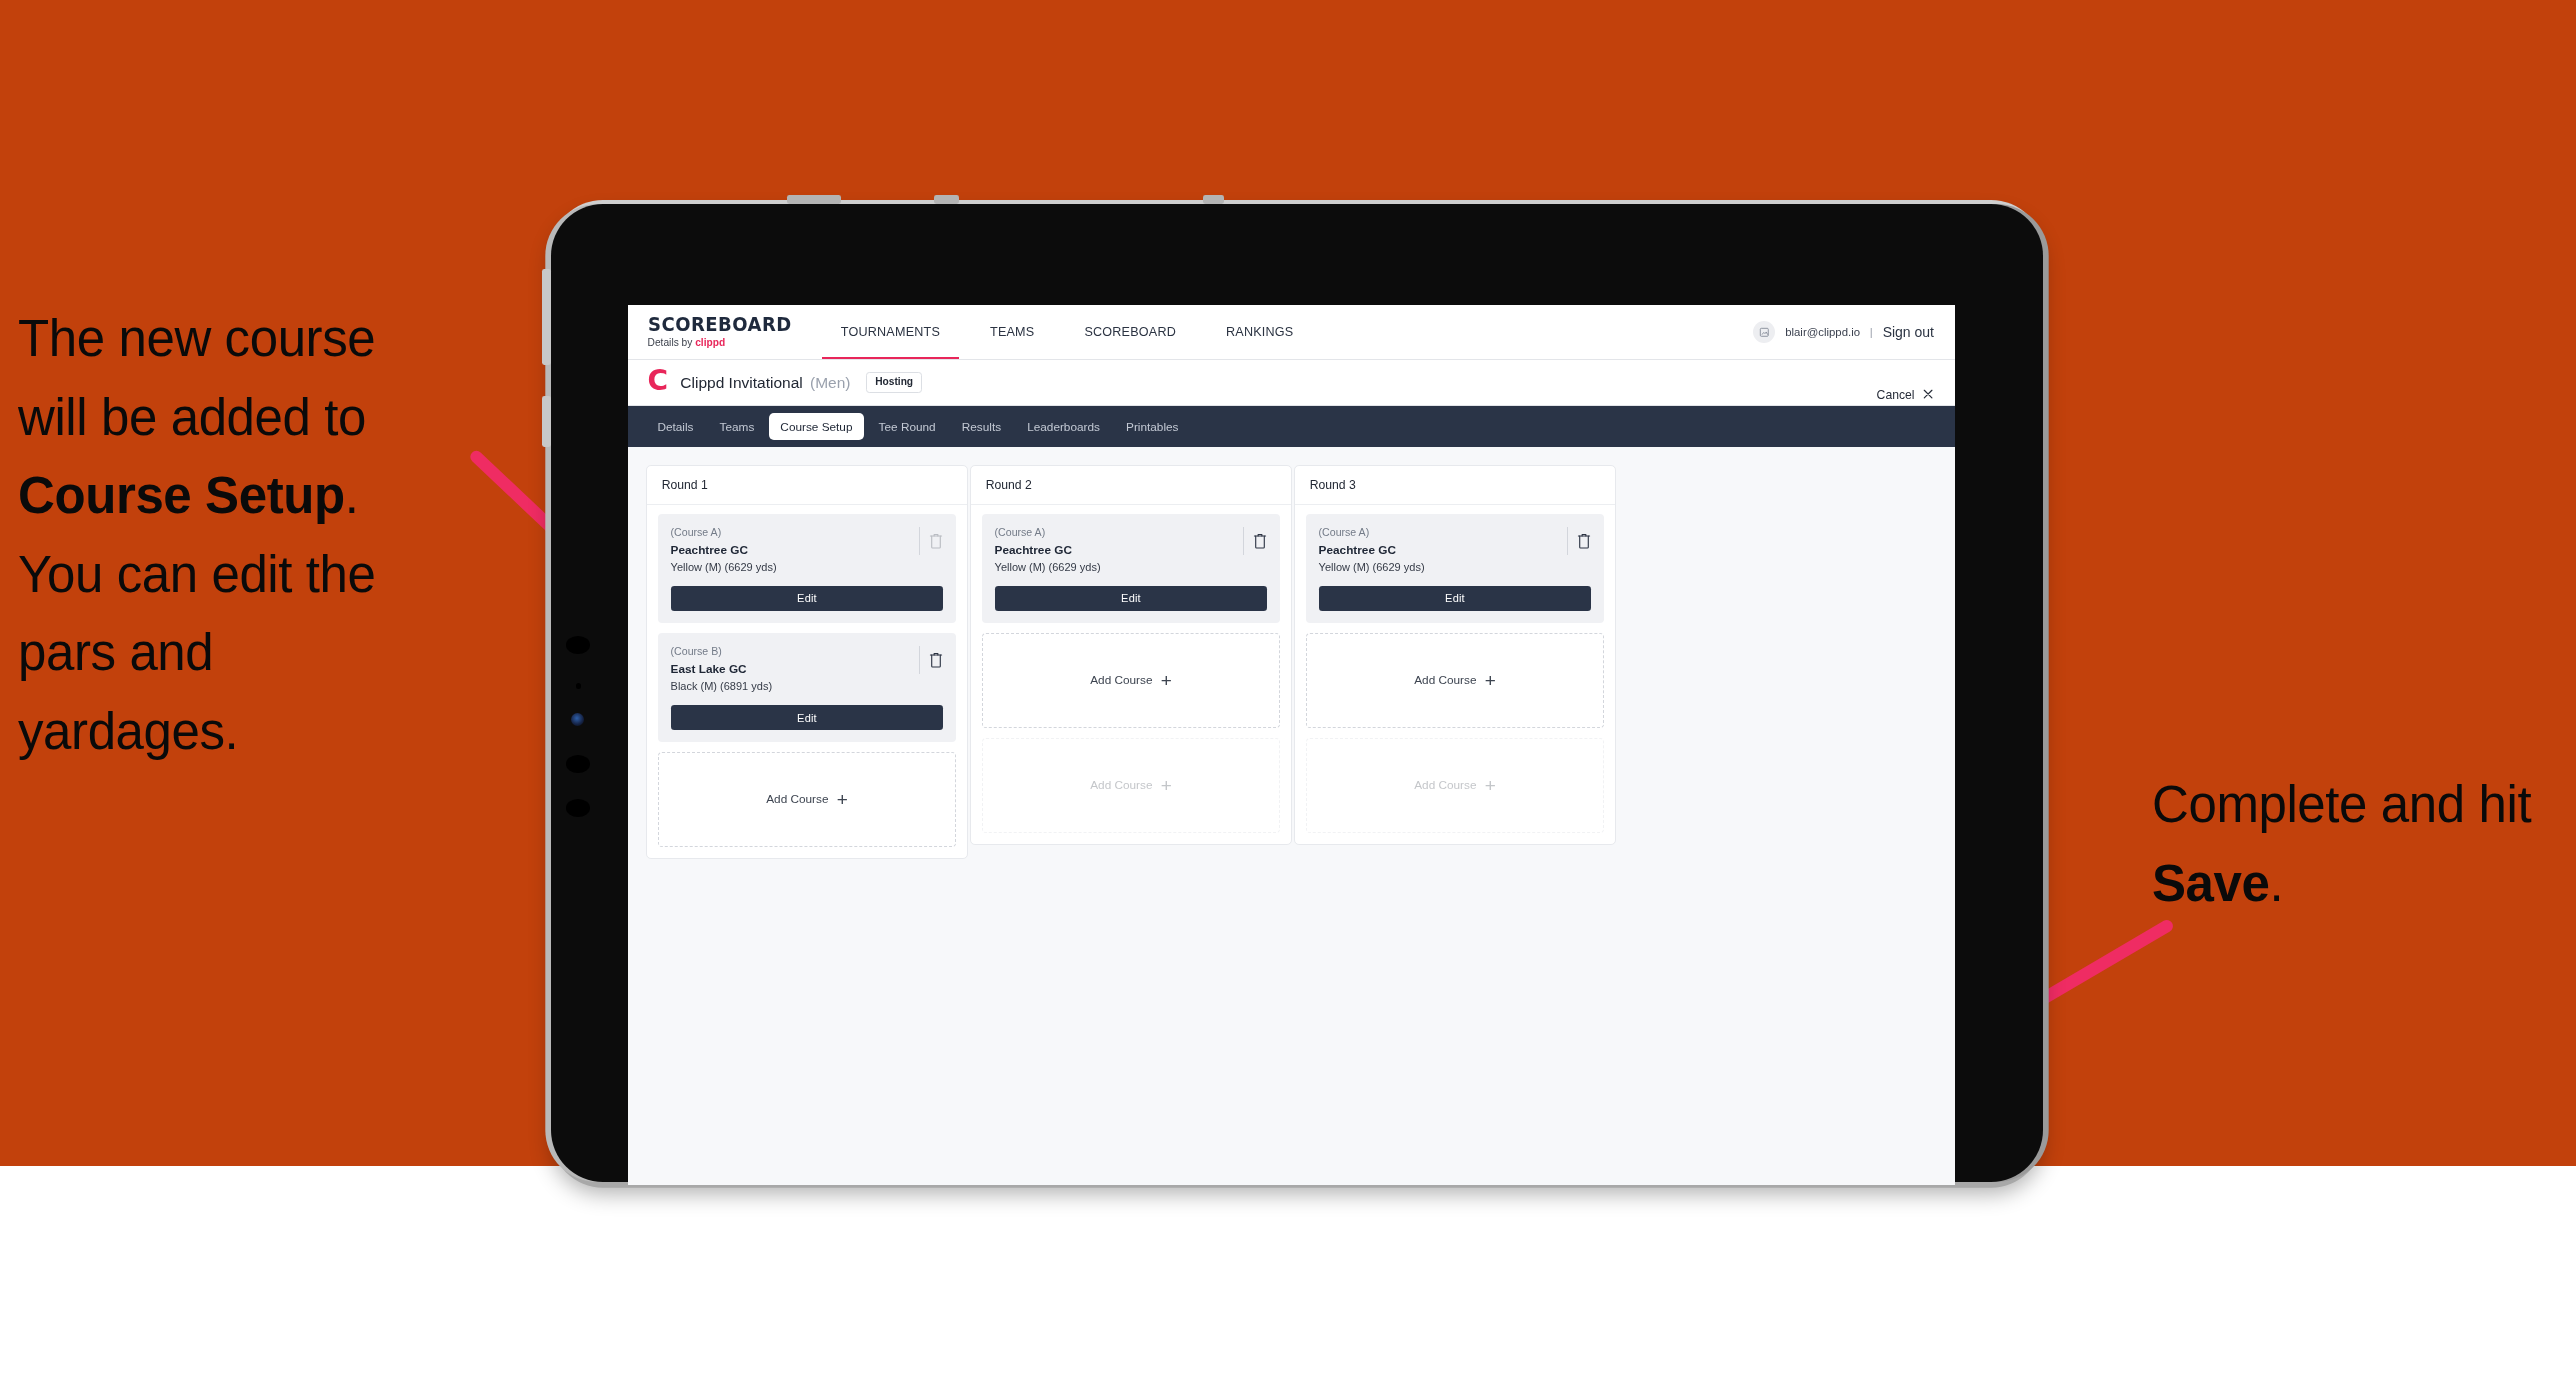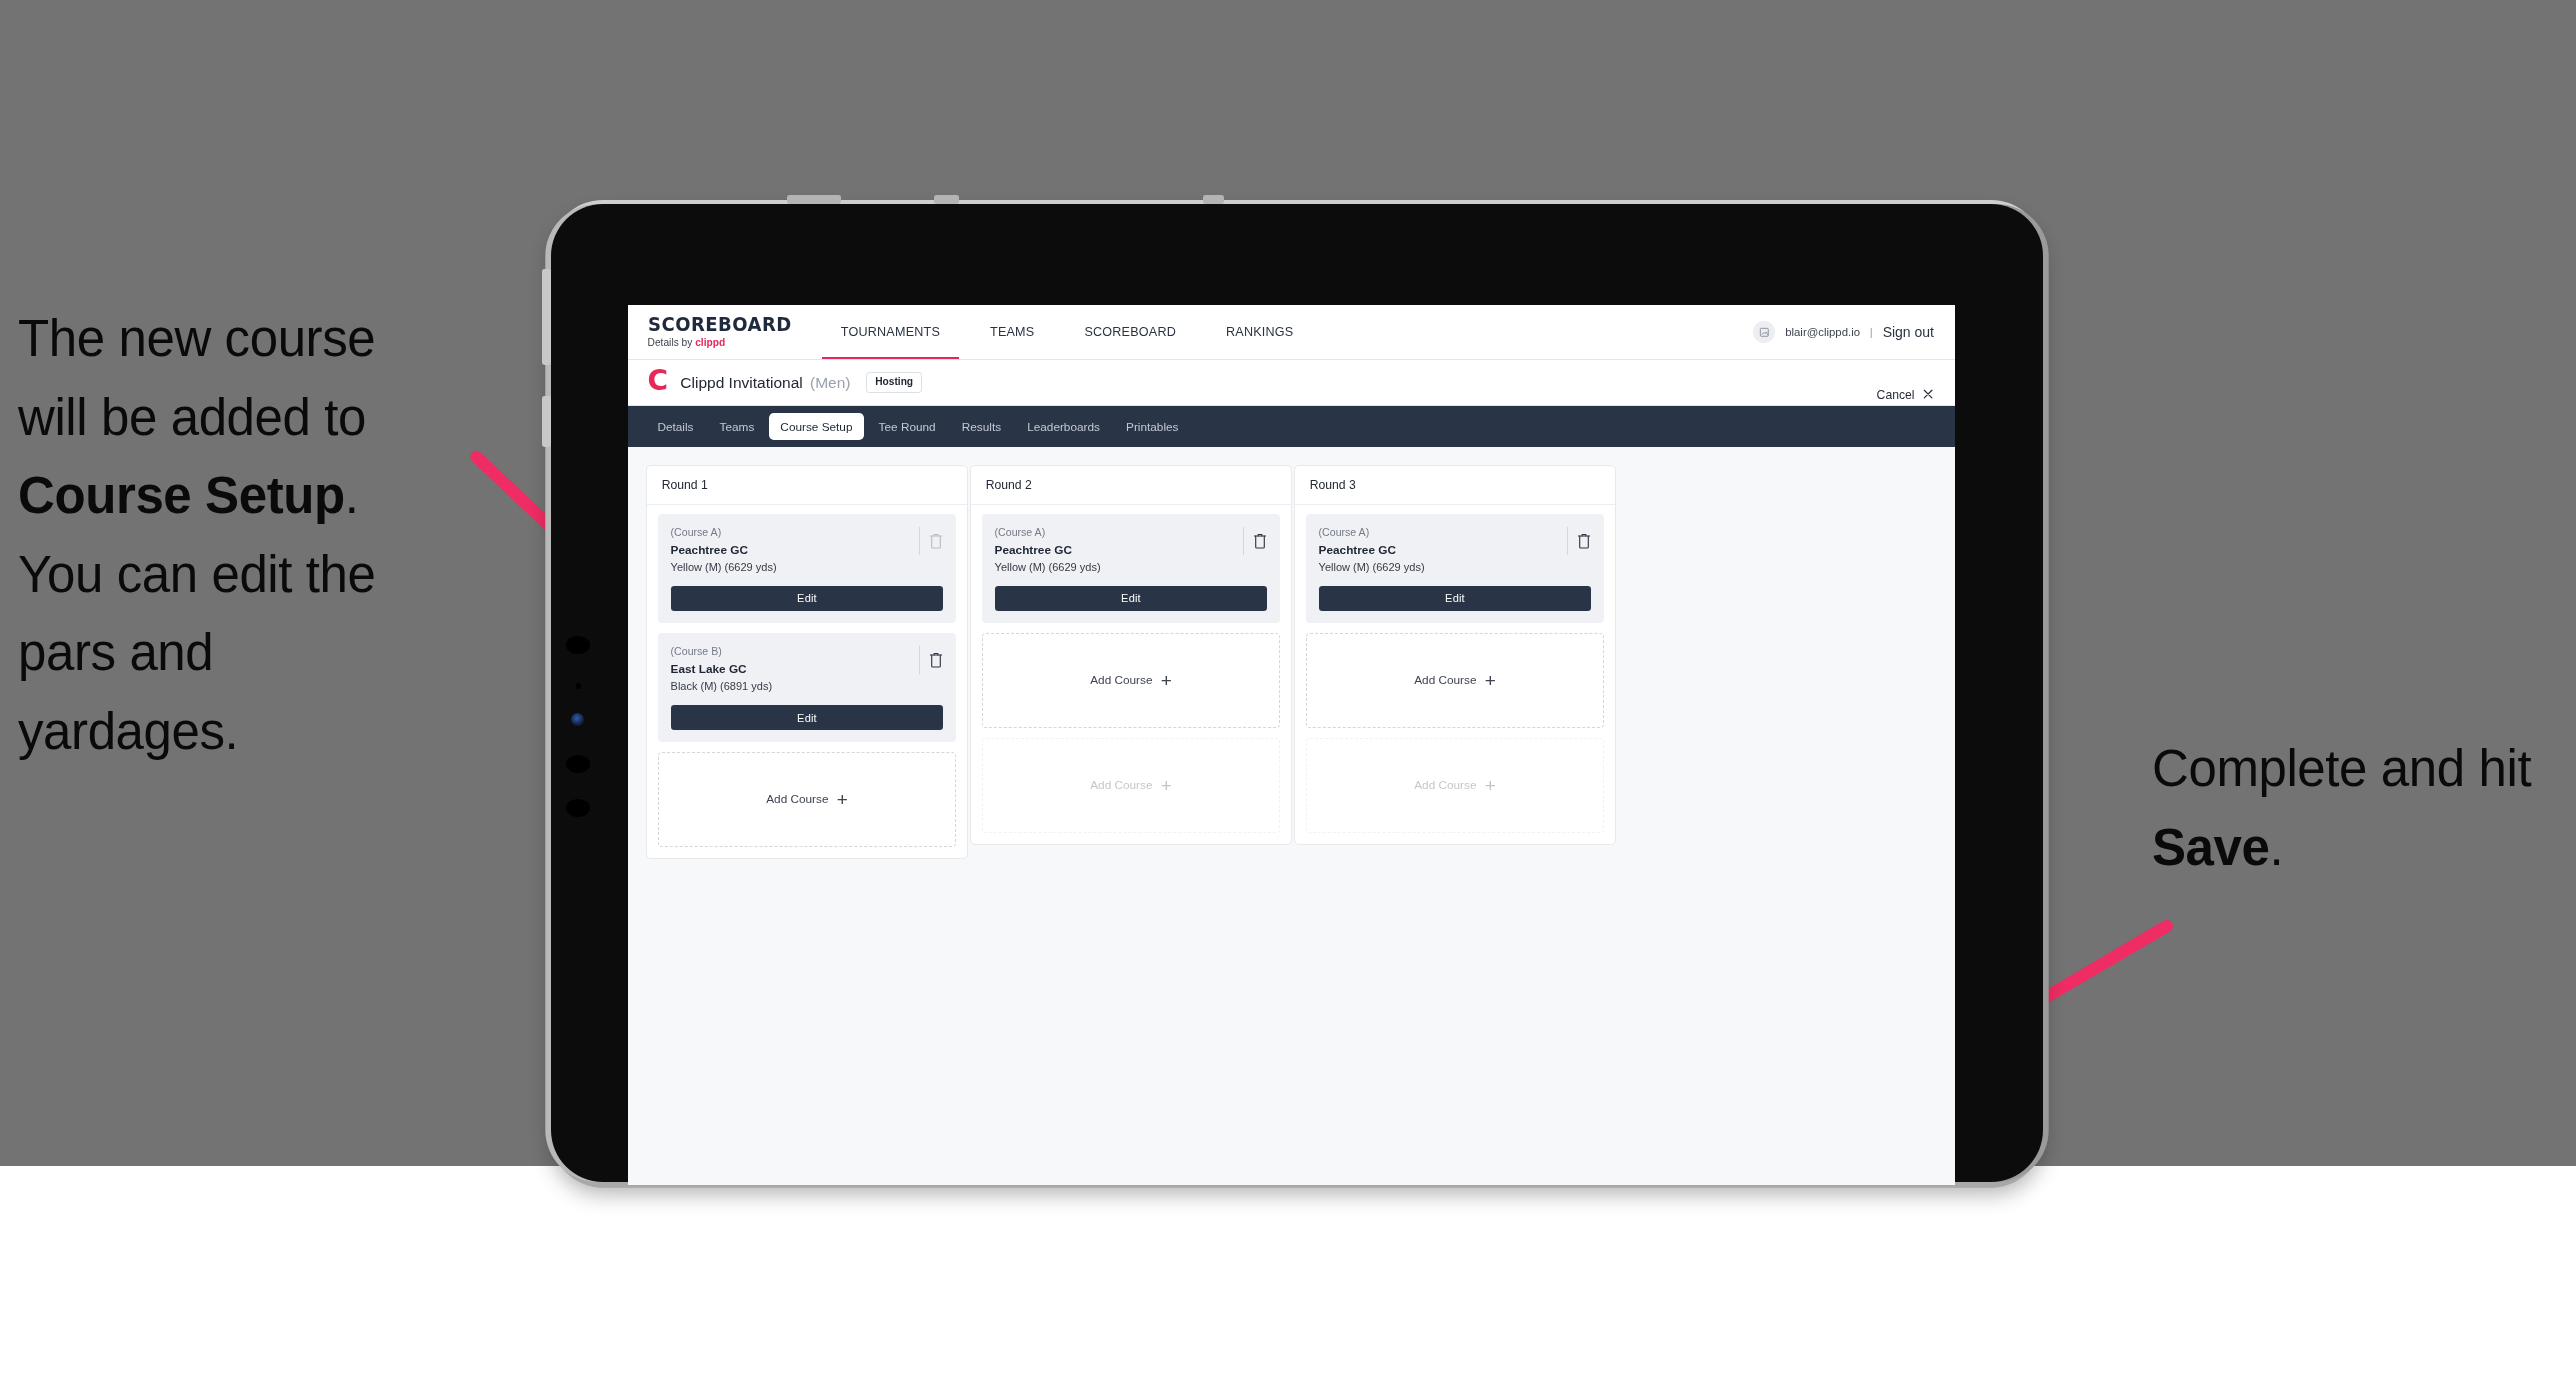--- a/index.html
+++ b/index.html
@@ -2,35 +2,35 @@
 <html style="font-size:13px"><head>
 <meta charset="utf-8">
 <style>
   * { box-sizing: border-box; margin: 0; padding: 0; }
   html, body {
     width: 2576px; height: 1386px;
     background: #ffffff;
     font-family: "Liberation Sans", sans-serif;
     overflow: hidden;
   }
-  #stage { position: relative; width: 2576px; height: 1166px; background: #737373; }
+  #stage { position: relative; width: 2576px; height: 1166px; background: #c2410c; }
 
   
   .annot {
     position: absolute;
     color: #0a0a0a;
     font-weight: 400;
     letter-spacing: -0.4px;
   }
   #annot-left {
     left: 18px; top: 300px; width: 424px;
     font-size: 51px; line-height: 1.54;
   }
   #annot-right {
-    left: 2152px; top: 730px; width: 408px;
+    left: 2152px; top: 766px; width: 408px;
     font-size: 51px; line-height: 1.54;
   }
   .annot b { font-weight: 700; }
 
   .arrow-svg { position: absolute; overflow: visible; }
 
   
   #tablet {
     position: absolute;
     left: 551px; top: 204px;

